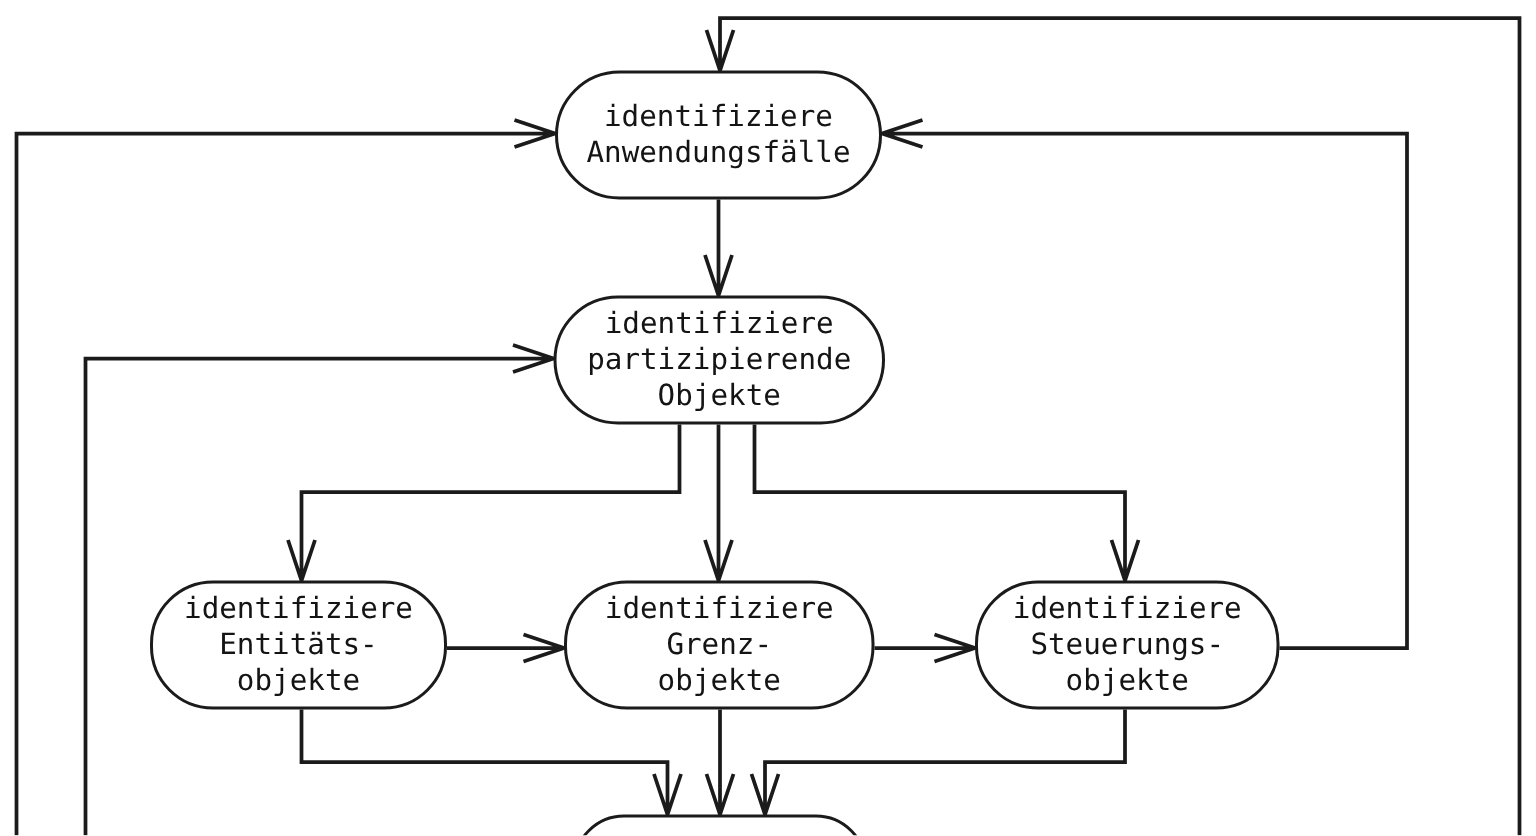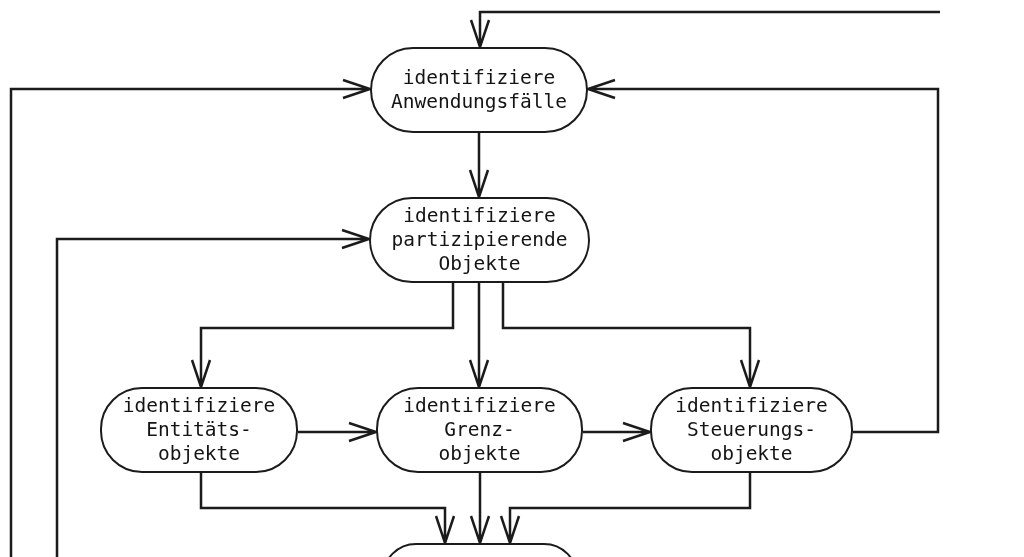--- a/index.html
+++ b/index.html
@@ -2,21 +2,21 @@
 <html><head>
 <meta charset="utf-8">
 <style>
   html, body {
     margin: 0;
     padding: 0;
     background: #ffffff;
   }
   .canvas {
     position: relative;
-    width: 940px;
+    width: 1024px;
     height: 557px;
     background: #ffffff;
     overflow: hidden;
     font-family: "DejaVu Sans Mono", "Liberation Mono", monospace;
   }
   .edges {
     position: absolute;
     left: 0;
     top: 0;
   }

